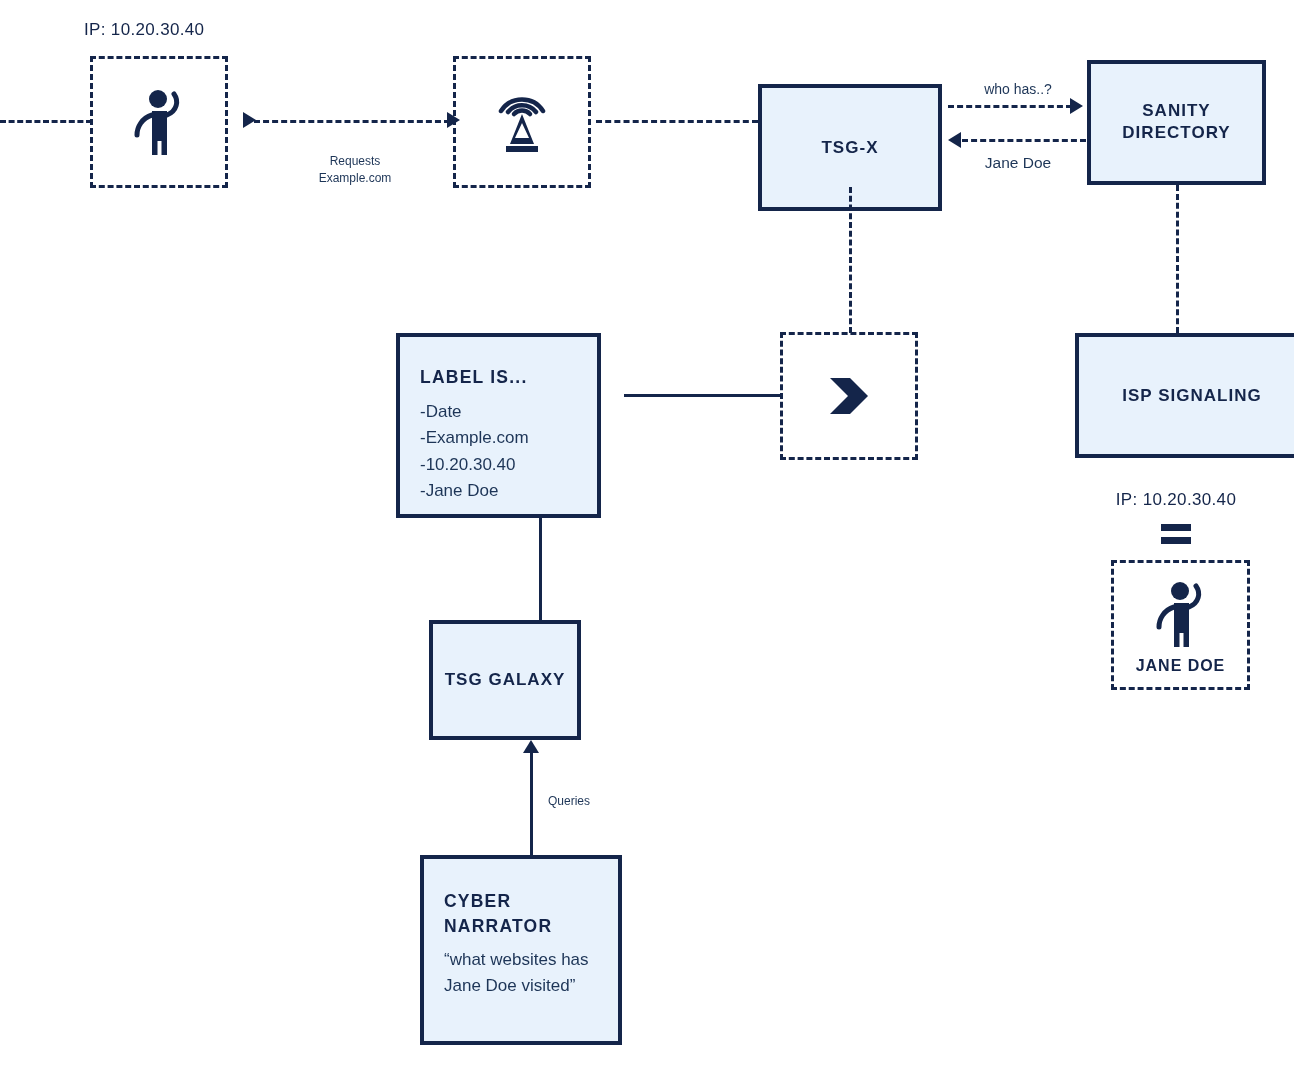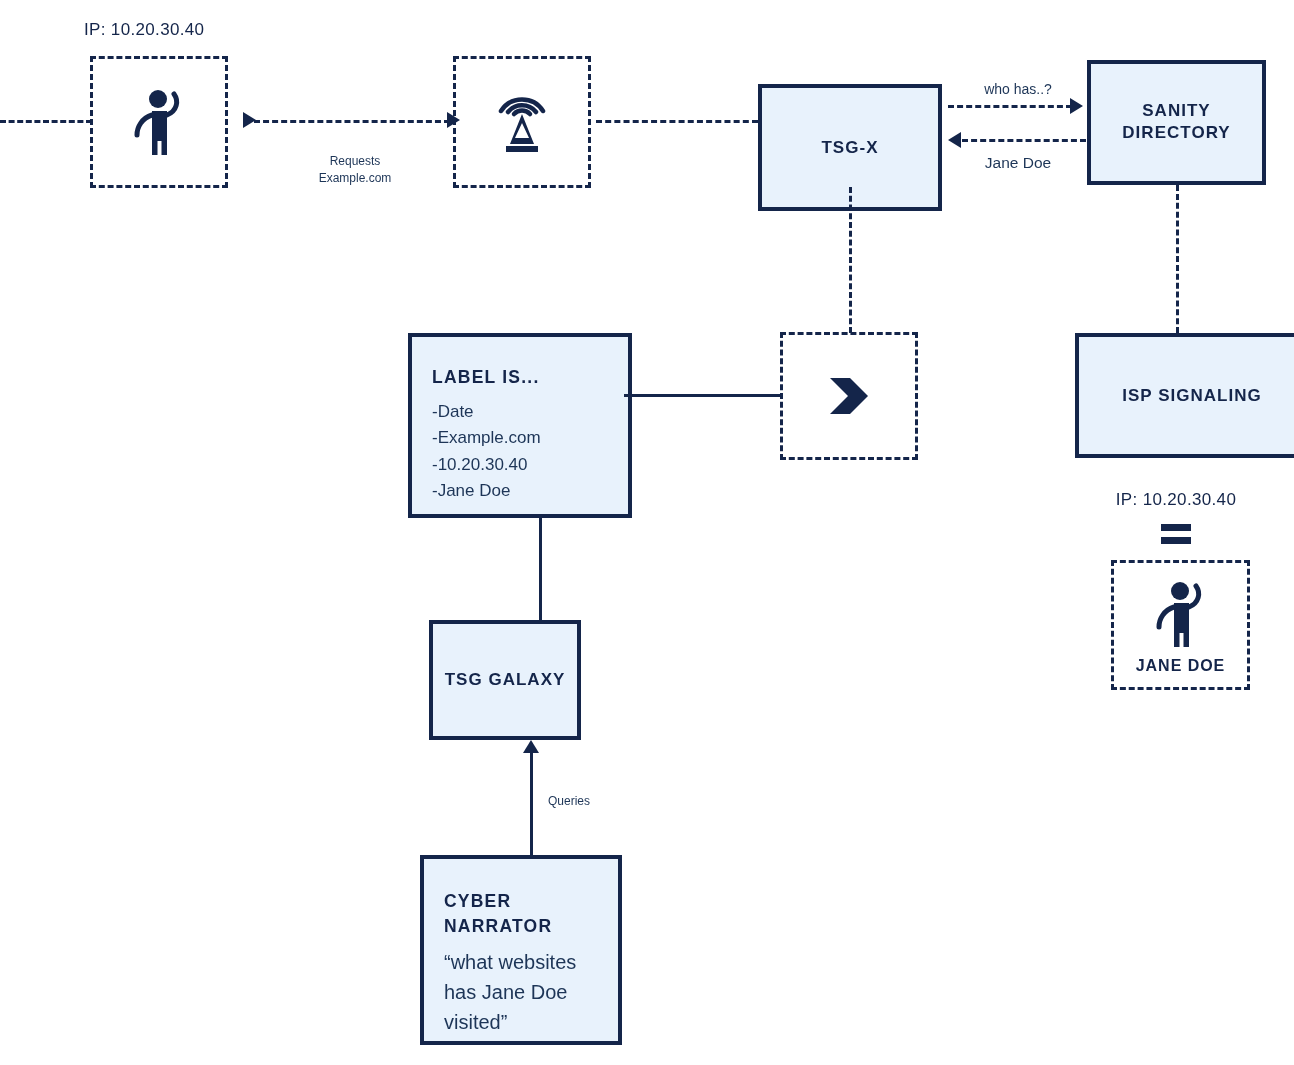--- a/index.html
+++ b/index.html
@@ -133,21 +133,21 @@
   .box-head {
     position: absolute;
     font-weight: bold;
     font-size: 17.5px;
     letter-spacing: 0.07em;
     color: #14254a;
     line-height: 1.45;
   }
   .box-body {
     position: absolute;
-    font-size: 20px;
+    font-size: 17px;
     line-height: 1.5;
     color: #1d3557;
   }
   .node-caption {
     position: absolute;
     left: 0;
     right: 0;
     bottom: 12px;
     text-align: center;
     font-weight: bold;
@@ -216,21 +216,21 @@
 
   <div class="node solid" style="left:1087px; top:60px; width:179px; height:125px;">
     <div class="center-title node-title" style="white-space:pre-line;">SANITY
 DIRECTORY</div>
   </div>
 
   <div class="conn v-dashed" style="left:849px; top:187px; height:146px;"></div>
 
   <div class="conn v-dashed" style="left:1176px; top:185px; height:148px;"></div>
 
-  <div class="node solid" style="left:408px; top:333px; width:224px; height:185px;">
+  <div class="node solid" style="left:396px; top:333px; width:205px; height:185px;">
     <div class="box-head" style="left:20px; top:28px; white-space:pre-line;">LABEL IS...</div>
     <div class="label-list" style="left:20px; top:62px;">
       <div>-Date</div>
       <div>-Example.com</div>
       <div>-10.20.30.40</div>
       <div>-Jane Doe</div>
     </div>
   </div>
 
   <div class="conn h-solid" style="left:624px; top:394px; width:158px;"></div>

